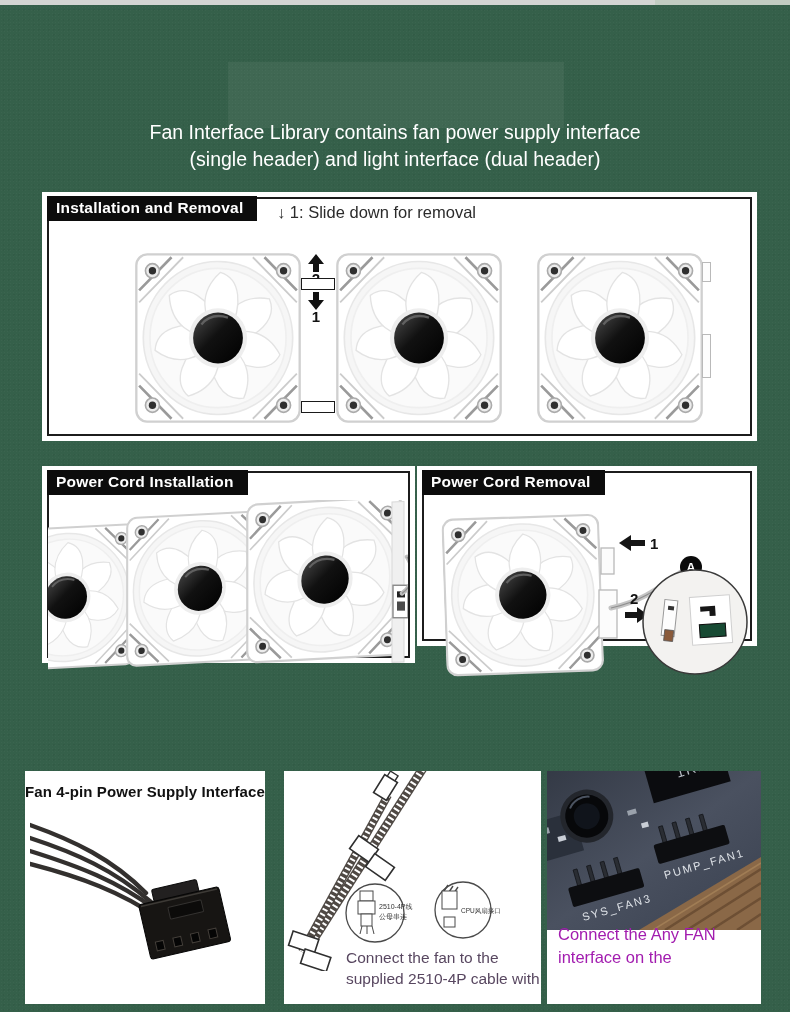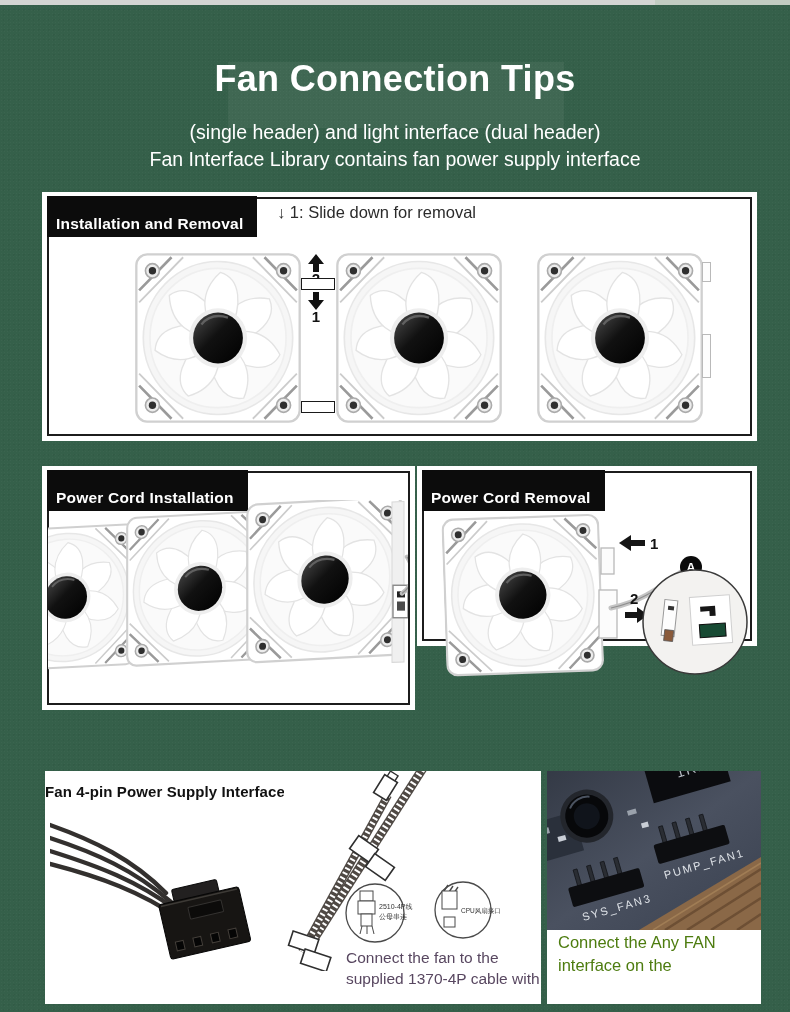--- a/index.html
+++ b/index.html
@@ -19,21 +19,21 @@
 
   .title-band { position:absolute; left:228px; top:62px; width:336px; height:66px; background:rgba(255,255,255,0.055); }
   .main-title { position:absolute; top:58px; left:0; width:100%; text-align:center;
     color:#ffffff; font-size:36px; font-weight:700; letter-spacing:0.3px; }
   .subtitle { position:absolute; top:119px; left:0; width:100%; text-align:center;
     color:#ffffff; font-size:19.5px; line-height:26.5px; font-weight:400; }
 
   .panel { position:absolute; background:#ffffff; padding:5px; }
   .panel-inner { width:100%; height:100%; border:2px solid #1c1c1c; }
   .panel-label { position:absolute; top:4px; left:5px; background:#0c0c0c; color:#ffffff;
-    font-size:15.5px; font-weight:700; padding:19px 14px 4px 9px; letter-spacing:0.2px; white-space:nowrap; }
+    font-size:15.5px; font-weight:700; padding:3px 14px 4px 9px; letter-spacing:0.2px; white-space:nowrap; }
 
   #panel-install { left:42px; top:192px; width:715px; height:249px; }
   .instructions { position:absolute; left:235px; top:7px; color:#2b2b2b; font-size:16.5px; line-height:26px; white-space:nowrap; }
 
   .fan { position:absolute; width:166px; height:170px; }
   #fan-1 { left:93px;  top:61px; }
   #fan-2 { left:294px; top:61px; }
   #fan-3 { left:495px; top:61px; }
   .fan svg, .art svg { display:block; width:100%; height:100%; }
 
@@ -43,42 +43,42 @@
   .arrow-glyph { position:absolute; width:16px; height:18px; }
   #arrow-up { left:266px; top:62px; }
   #arrow-down { left:266px; top:100px; }
   .arrow-num { position:absolute; width:16px; text-align:center; left:266px;
     color:#111; font-size:15px; font-weight:700; }
   #num-2 { top:78px; } #num-1 { top:116px; }
   .side-tab { position:absolute; background:#fdfdfd; border:1.5px solid #b9b9b9; }
   #tab-a { left:660px; top:70px; width:9px; height:20px; }
   #tab-b { left:660px; top:142px; width:9px; height:44px; }
 
-  #panel-cord-install { left:42px; top:466px; width:373px; height:244px; }
+  #panel-cord-install { left:42px; top:466px; width:373px; height:197px; }
   #panel-cord-removal { left:417px; top:466px; width:340px; height:180px; }
   .art { position:absolute; }
   #art-install { left:6px; top:34px; width:360px; height:203px; overflow:hidden; }
   #art-removal { left:2px; top:30px; width:332px; height:210px; overflow:hidden; }
 
   .section-heading { position:absolute; left:57px; top:735px; color:#ffffff; font-size:20.5px; font-weight:400; letter-spacing:0.2px; }
 
   .card { position:absolute; background:#ffffff; }
-  #card-interface { left:45px;  top:771px; width:240px; height:233px; }
+  #card-interface { left:25px;  top:771px; width:240px; height:233px; }
   #card-cable     { left:284px; top:771px; width:257px; height:233px; }
   #card-mobo      { left:547px; top:771px; width:214px; height:233px; }
 
   .card-title { position:absolute; top:12px; left:0; width:100%; text-align:center;
     color:#111111; font-size:15px; font-weight:600; letter-spacing:0.1px; }
   #art-connector { left:5px; top:38px; width:230px; height:185px; }
   #art-cable { left:0; top:0; width:257px; height:200px; }
   #art-mobo { left:0; top:0; width:214px; height:159px; }
 
   .caption-cable { position:absolute; left:62px; top:176px; color:#584760;
     font-size:15.5px; line-height:21px; font-weight:500; }
-  .caption-mobo { position:absolute; left:11px; top:160px; color:#4d7c0f;
+  .caption-mobo { position:absolute; left:11px; top:152px; color:#a21caf;
     font-size:16.5px; line-height:23px; font-weight:400; }
 </style>
 </head>
 <body>
 
 <svg width="0" height="0" style="position:absolute" aria-hidden="true">
   <defs>
     <linearGradient id="hubG" x1="0" y1="0" x2="1" y2="1">
       <stop offset="0" stop-color="#4d4d4d"></stop>
         <stop offset="0.45" stop-color="#111111"></stop>
@@ -119,24 +119,23 @@
       </g>
     </symbol>
   </defs>
 </svg>
 
 <div id="page">
   <div class="top-strip"></div>
   <div class="top-strip-right"></div>
 
   <div class="title-band"></div>
-  <div class="main-title">Fan Connection Tips</div>
   <div class="subtitle">
+    <div>Fan Interface Library contains fan power supply interface</div>
     <div>(single header) and light interface (dual header)</div>
-    <div>Fan Interface Library contains fan power supply interface</div>
   </div>
 
   <div class="panel" id="panel-install">
     <div class="panel-inner"></div>
     <div class="panel-label">Installation and Removal</div>
     <div class="instructions">
       <div>↓ 1: Slide down for removal</div>
     </div>
 
     <div class="fan" id="fan-1">
@@ -287,21 +286,21 @@
         <g>
           <path d="M160 120 l4 -6 M165 121 l4 -6 M170 122 l4 -6" stroke="#4a4a4a" stroke-width="1.4" fill="none"></path>
           <rect x="158" y="120" width="15" height="18" fill="#ffffff" stroke="#4a4a4a"></rect>
           <rect x="160" y="146" width="11" height="10" fill="#ffffff" stroke="#4a4a4a"></rect>
         </g>
         <text x="177" y="142" font-size="6.5" fill="#333333">CPU风扇接口</text>
       </svg>
     </div>
     <div class="caption-cable">
       <div>Connect the fan to the</div>
-      <div>supplied 1370-4P cable with</div>
+      <div>supplied 2510-4P cable with</div>
     </div>
   </div>
 
   <div class="card" id="card-mobo">
     <div class="art" id="art-mobo">
       <svg viewBox="0 0 214 159" preserveAspectRatio="none">
         <rect x="0" y="0" width="214" height="159" fill="url(#moboG)"></rect>
         <path d="M214 86 L214 159 L92 159 Z" fill="#8a6847"></path>
         <path d="M118 159 L214 98 M140 159 L214 112 M164 159 L214 127 M190 159 L214 143" stroke="#6d4f34" stroke-width="2.5" fill="none"></path>
         <path d="M106 159 L214 92" stroke="#a07d55" stroke-width="1.5" fill="none"></path>

